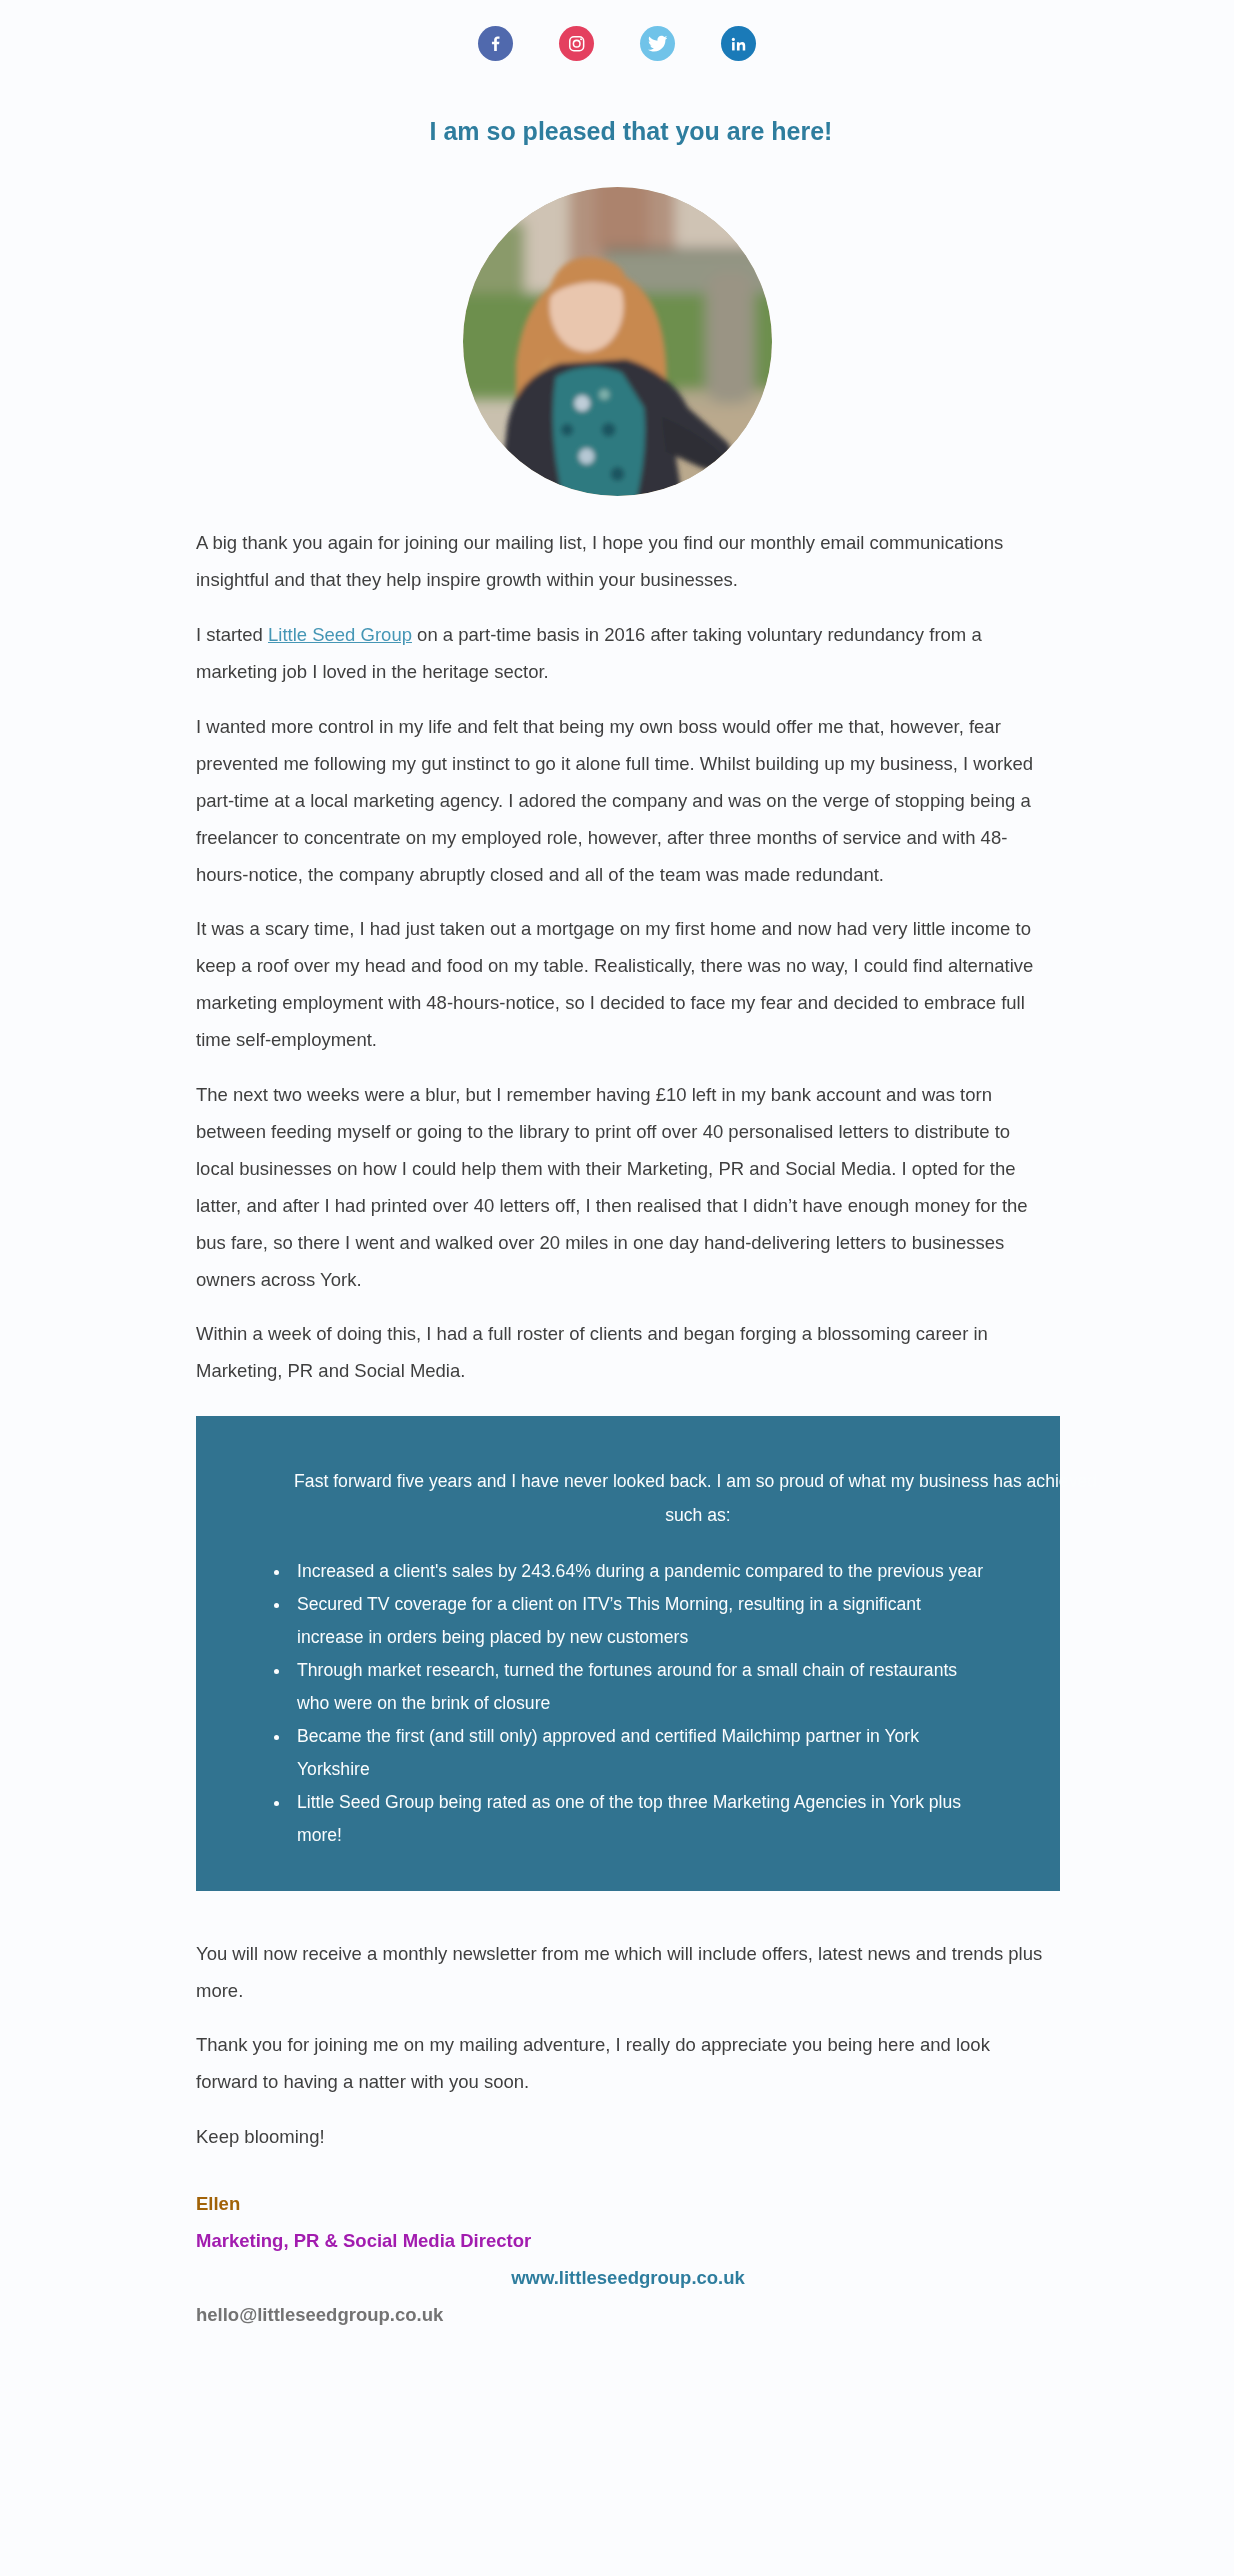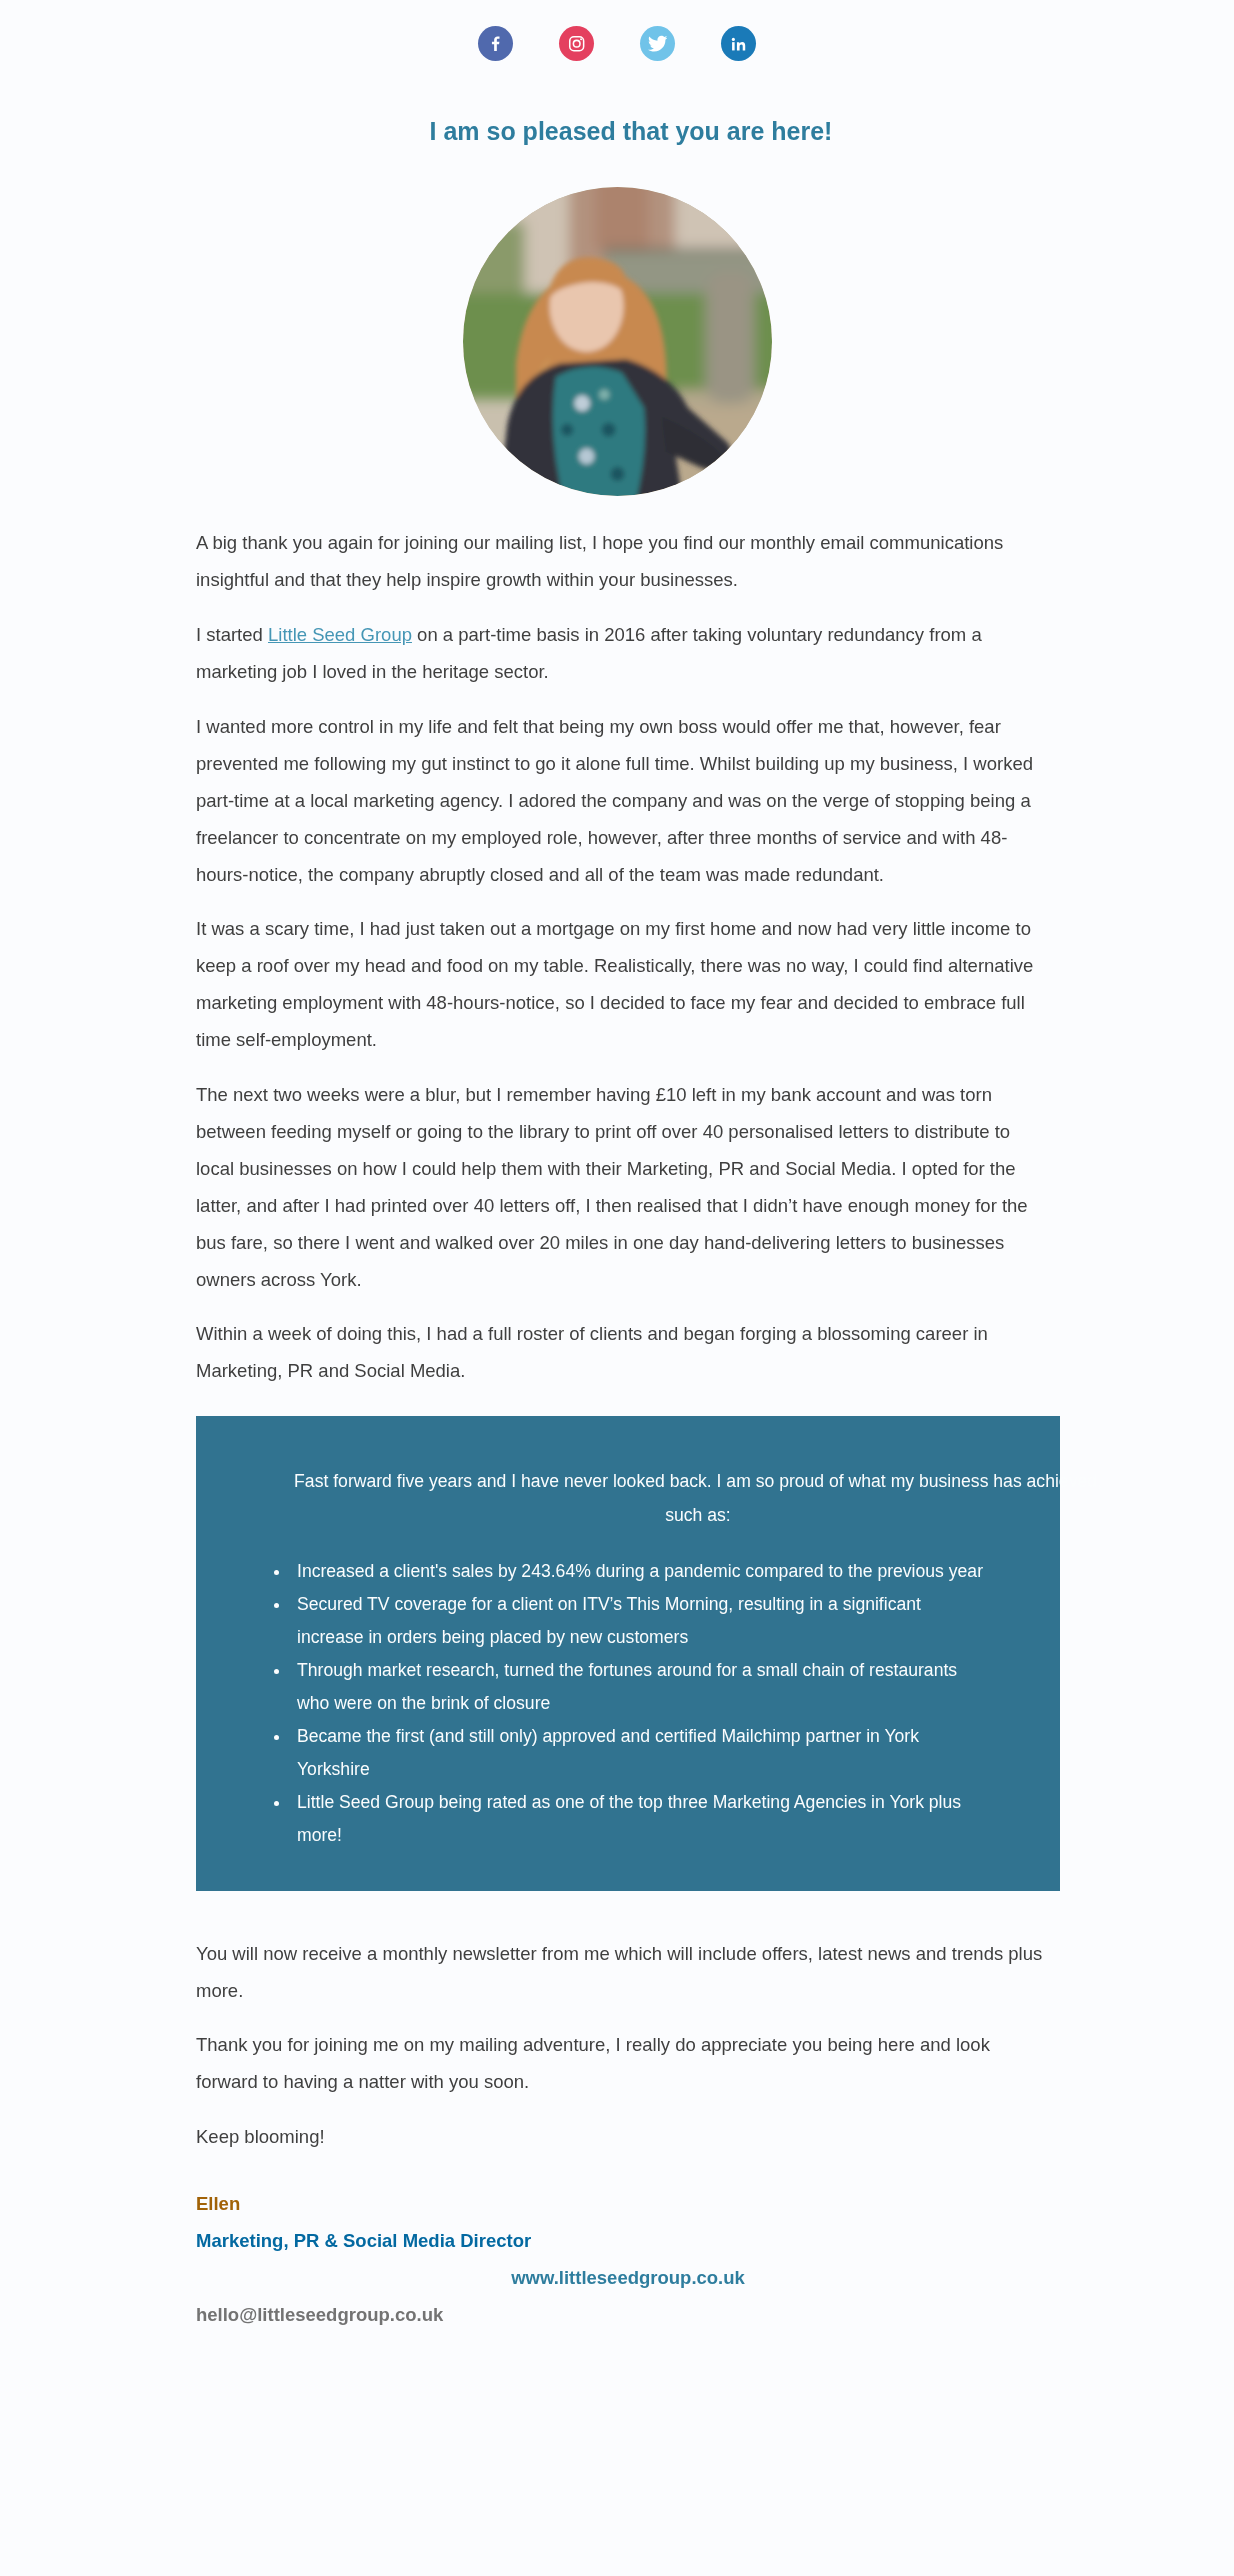--- a/index.html
+++ b/index.html
@@ -146,18 +146,18 @@
       <li>Little Seed Group being rated as one of the top three Marketing Agencies in York plus more!</li>
     </ul>
   </div>
 
   <p>You will now receive a monthly newsletter from me which will include offers, latest news and trends plus more.</p>
   <p>Thank you for joining me on my mailing adventure, I really do appreciate you being here and look forward to having a natter with you soon.</p>
   <p>Keep blooming!</p>
 
   <div class="signature">
     <div class="sig-strong" style="color: #a16207;">Ellen</div>
-    <div class="sig-strong" style="color: #0369a1;">Marketing, PR &amp; Social Media Director</div>
+    <div class="sig-strong" style="color: #a21caf;">Marketing, PR &amp; Social Media Director</div>
     <a class="sig-link" style="color: rgb(46, 125, 158); text-align: center;">www.littleseedgroup.co.uk</a>
     <a class="sig-link" style="color: #737373;">hello@littleseedgroup.co.uk</a>
   </div>
 </div>
 
 
 </body></html>

